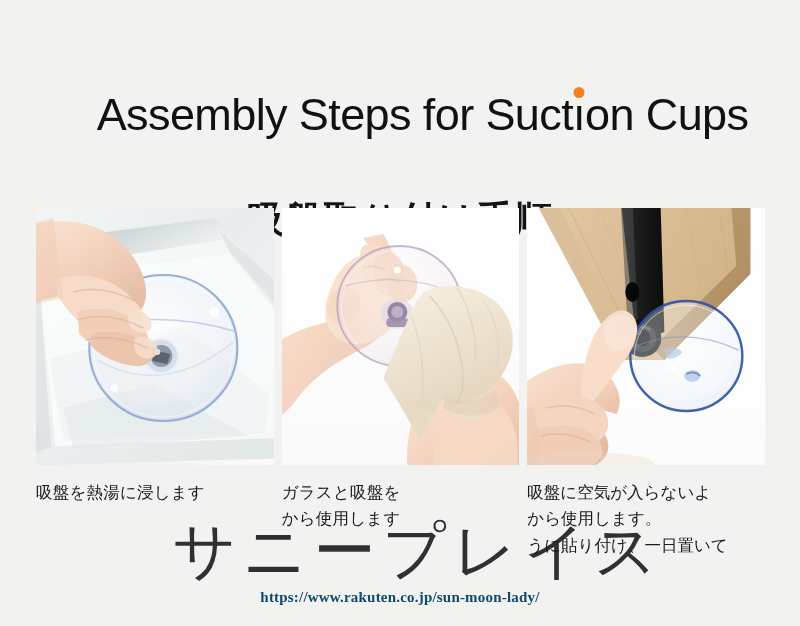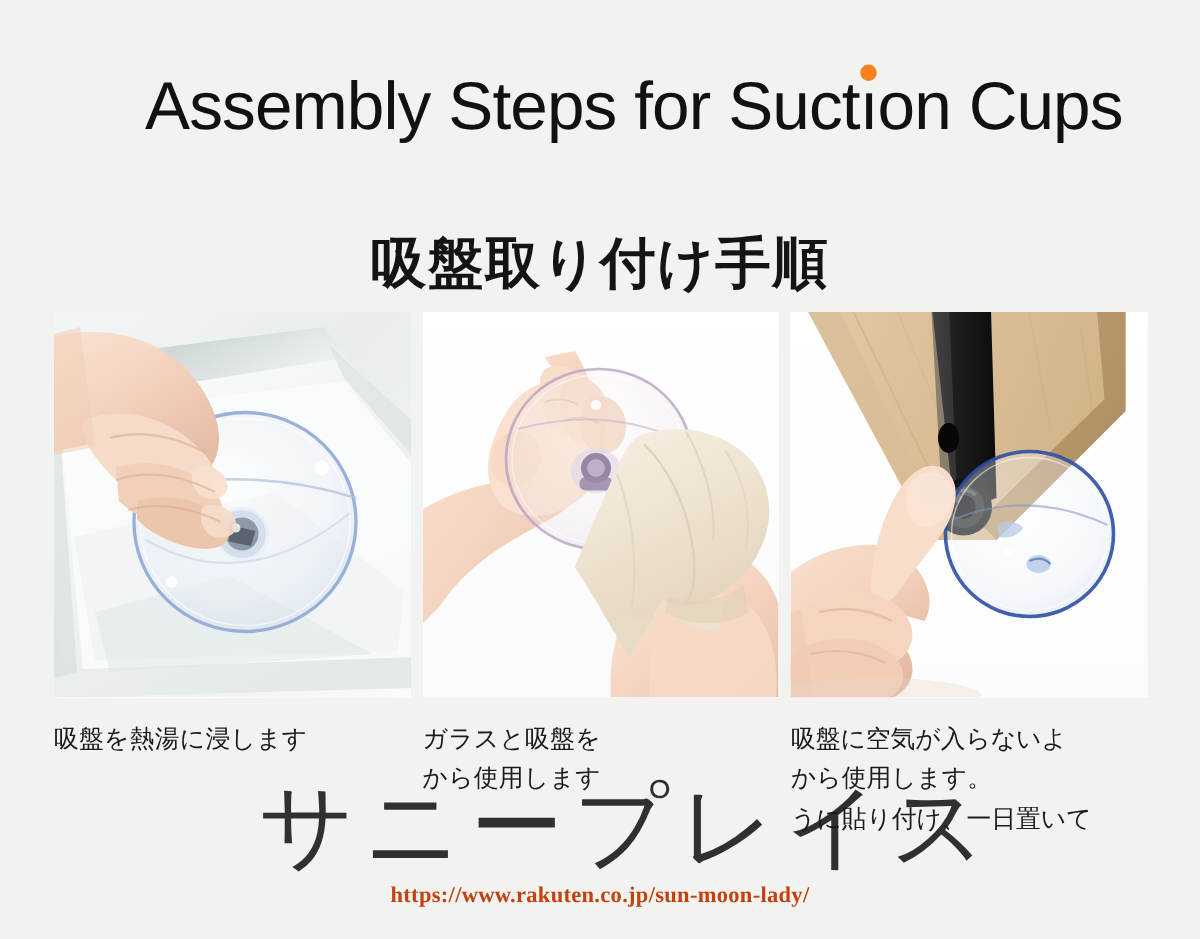--- a/index.html
+++ b/index.html
@@ -12,20 +12,21 @@
 
   body {
     background: #f2f2f1;
     font-family: "Liberation Sans", "DejaVu Sans", sans-serif;
     position: relative;
   }
 
   
   .header {
     width: 100%;
+    padding-top: 44px;
     text-align: center;
   }
 
   .main-title {
     font-family: "Liberation Sans", "DejaVu Sans", sans-serif;
     font-size: 45px;
     font-weight: 500;
     letter-spacing: -0.6px;
     color: #111111;
     line-height: 1.05;
@@ -120,21 +121,21 @@
   .url-bar {
     position: absolute;
     top: 589px;
     left: 0;
     width: 100%;
     text-align: center;
     font-family: "Liberation Serif", "DejaVu Serif", serif;
     font-size: 15px;
     font-weight: 700;
     letter-spacing: 0.2px;
-    color: #c2410c;
+    color: #0c4a6e;
   }
 </style>
 </head>
 <body>
 
 <div class="header">
   <div class="main-title">
     <span class="title-seg">Assembly Steps for Suct</span><span class="title-dotless-i"><span class="orange-dot"></span><span>ı</span></span><span class="title-seg">on Cups</span>
   </div>
   <div class="sub-title">吸盤取り付け手順</div>

